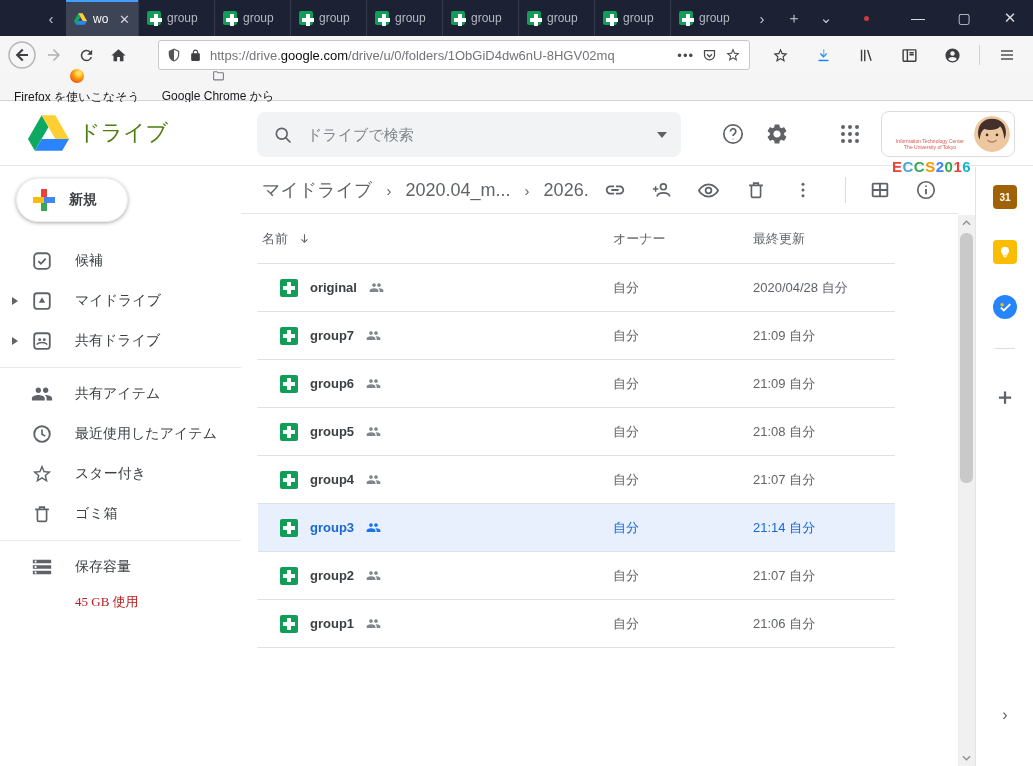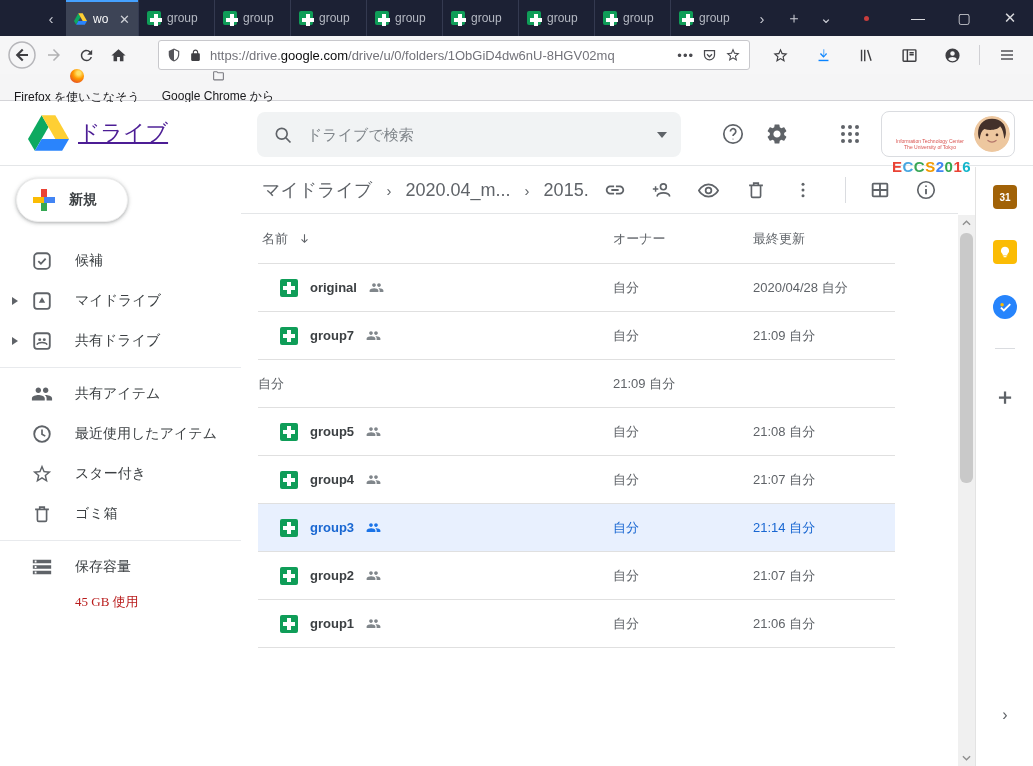--- a/index.html
+++ b/index.html
@@ -51,21 +51,21 @@
   .bookmark { display:flex; align-items:center; gap:6px; font-size:12px;
     color:#18181b; cursor:pointer;flex-direction:column; }
   .ffball { width:14px; height:14px; border-radius:50%;
     background:radial-gradient(circle at 62% 30%, #ffe066 0 14%, #ff9a00 42%, #e8551f 78%, #c33d14 100%); }
 
   
   .drive { position:absolute; left:0; top:102px; width:1033px; height:664px; background:#fff; }
   .dheader { position:absolute; left:0; top:0; width:1033px; height:64px;
     border-bottom:1px solid #e4e6e8; background:#fff; }
   .dlogo { position:absolute; left:28px; top:13px; }
-  .dtitle { position:absolute; left:78px; top:16px; font-size:22px; color:#4c1d95;text-decoration:underline; }
+  .dtitle { position:absolute; left:78px; top:16px; font-size:22px; color:#4d7c0f; }
   .searchbox { position:absolute; left:257px; top:10px; width:424px; height:45px;
     background:#f1f3f4; border-radius:8px; display:flex; align-items:center;
     padding:0 14px 0 16px; gap:14px; }
   .searchbox input { flex:1; border:none; background:transparent; outline:none;
     font-size:15px; color:#3c4043; font-family:"Liberation Sans",sans-serif; }
   .searchbox input::placeholder { color:#80868b; }
   .search-caret { width:0; height:0; border-left:5px solid transparent;
     border-right:5px solid transparent; border-top:6px solid #5f6368; cursor:pointer; }
   .hbtn { position:absolute; top:20px; width:24px; height:24px; color:#5f6368;
     display:flex; align-items:center; justify-content:center; cursor:pointer; }
@@ -486,21 +486,21 @@
         <div class="storage-used">45 GB 使用</div>
       </div>
     </div>
 
     <div class="dcontent">
       <div class="crumbbar">
         <span class="crumb">マイドライブ</span>
         <span class="crumb-sep">›</span>
         <span class="crumb">2020.04_m...</span>
         <span class="crumb-sep">›</span>
-        <span class="crumb">2015.</span>
+        <span class="crumb">2026.</span>
 
         <div class="tool-group">
           <div class="tbtn">
             <svg width="22" height="22" viewBox="0 0 24 24" fill="#5f6368">
                 <path d="M3.9 12c0-1.71 1.39-3.1 3.1-3.1h4V7H7c-2.76 0-5 2.24-5 5s2.24 5 5 5h4v-1.9H7c-1.71 0-3.1-1.39-3.1-3.1zM8 13h8v-2H8v2zm9-6h-4v1.9h4c1.71 0 3.1 1.39 3.1 3.1s-1.39 3.1-3.1 3.1h-4V17h4c2.76 0 5-2.24 5-5s-2.24-5-5-5z"></path>
               </svg>
           </div>
           <div class="tbtn">
             <svg width="22" height="22" viewBox="0 0 24 24" fill="none" stroke="#5f6368" stroke-width="1.8">
                 <circle cx="13.5" cy="8.5" r="3.2"></circle>
@@ -580,20 +580,29 @@
                 <svg width="15" height="15" viewBox="0 0 24 24" fill="currentColor">
                   <path d="M16 11c1.66 0 2.99-1.34 2.99-3S17.66 5 16 5c-1.66 0-3 1.34-3 3s1.34 3 3 3zm-8 0c1.66 0 2.99-1.34 2.99-3S9.66 5 8 5C6.34 5 5 6.34 5 8s1.34 3 3 3zm0 2c-2.33 0-7 1.17-7 3.5V19h14v-2.5c0-2.33-4.67-3.5-7-3.5zm8 0c-.29 0-.62.02-.97.05 1.16.84 1.97 1.97 1.97 3.45V19h6v-2.5c0-2.33-4.67-3.5-7-3.5z"></path>
                 </svg>
               </span>
             </div>
           <div>自分</div>
           <div>21:09 自分</div>
         </div>
 
         <div class="frow">
+          <div class="name-cell">
+              <span class="sheets-icon"></span>
+              <span>group6</span>
+              <span class="shared-icon">
+                <svg width="15" height="15" viewBox="0 0 24 24" fill="currentColor">
+                  <path d="M16 11c1.66 0 2.99-1.34 2.99-3S17.66 5 16 5c-1.66 0-3 1.34-3 3s1.34 3 3 3zm-8 0c1.66 0 2.99-1.34 2.99-3S9.66 5 8 5C6.34 5 5 6.34 5 8s1.34 3 3 3zm0 2c-2.33 0-7 1.17-7 3.5V19h14v-2.5c0-2.33-4.67-3.5-7-3.5zm8 0c-.29 0-.62.02-.97.05 1.16.84 1.97 1.97 1.97 3.45V19h6v-2.5c0-2.33-4.67-3.5-7-3.5z"></path>
+                </svg>
+              </span>
+            </div>
           <div>自分</div>
           <div>21:09 自分</div>
         </div>
 
         <div class="frow">
           <div class="name-cell">
               <span class="sheets-icon"></span>
               <span>group5</span>
               <span class="shared-icon">
                 <svg width="15" height="15" viewBox="0 0 24 24" fill="currentColor">

